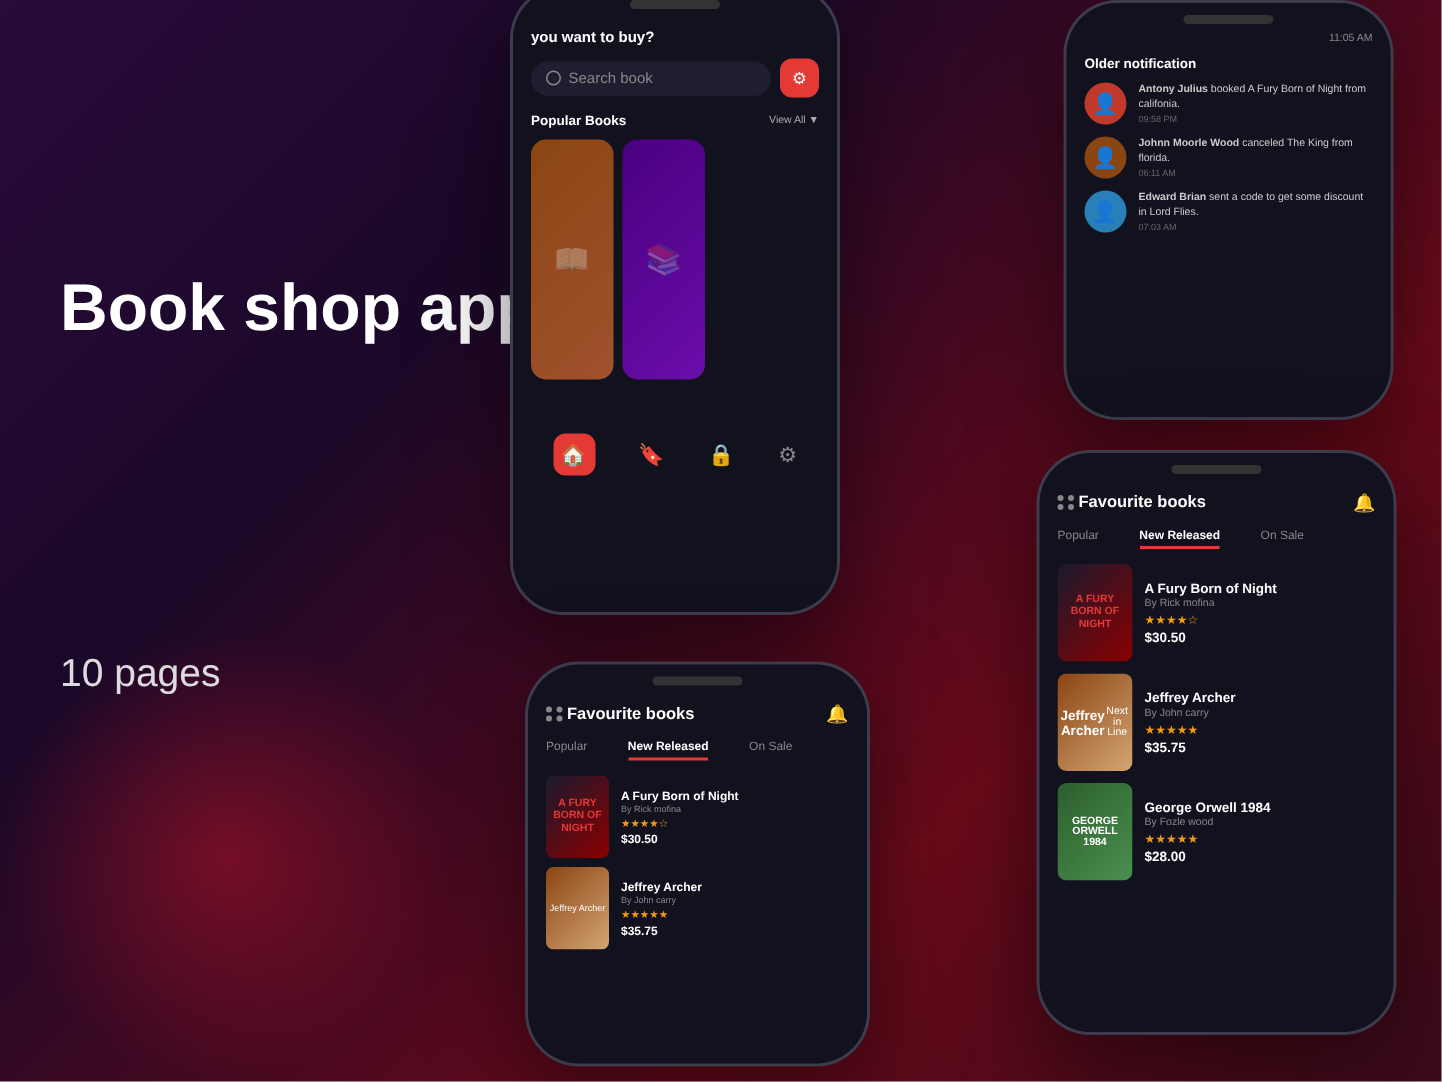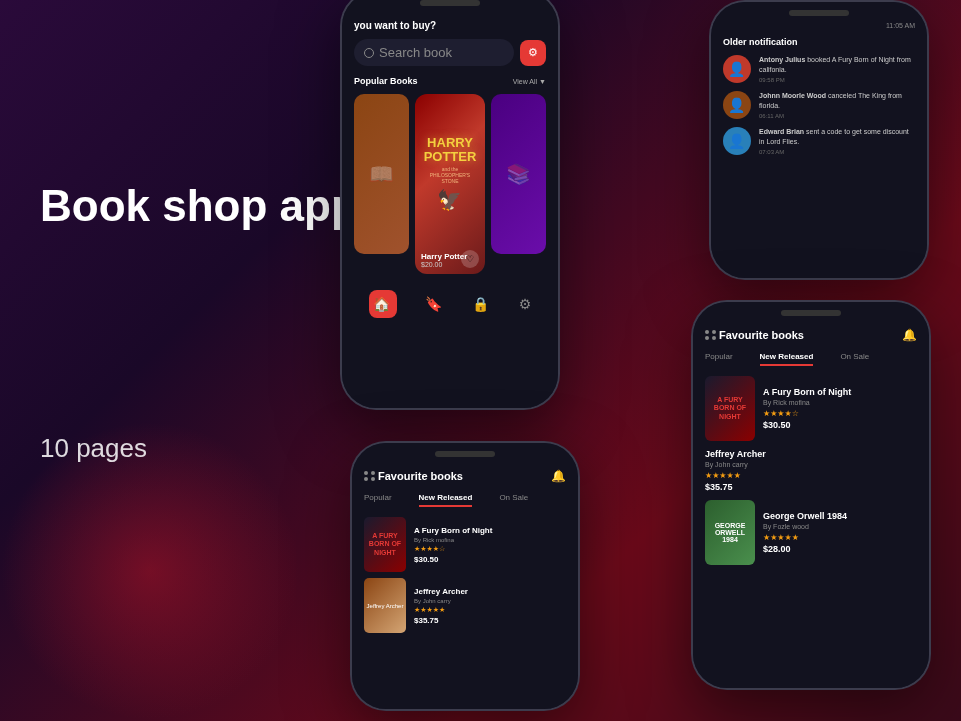--- a/index.html
+++ b/index.html
@@ -98,21 +98,21 @@
       align-items: center;
       gap: 5px;
     }
     .search-icon-circle {
       width: 10px;
       height: 10px;
       border: 1.5px solid #888;
       border-radius: 50%;
     }
     .search-text {
-      font-size: 13px;
+      font-size: 10px;
       color: #888;
     }
     .filter-btn {
       width: 26px;
       height: 26px;
       background: #e53935;
       border-radius: 8px;
       display: flex;
       align-items: center;
       justify-content: center;
@@ -513,30 +513,20 @@
       <div class="filter-btn">
         <span class="filter-icon">⚙</span>
       </div>
     </div>
     <div class="popular-header">
       <span class="popular-label">Popular Books</span>
       <span class="view-all">View All ▼</span>
     </div>
     <div class="books-row">
       <div class="book-card-side side-book-1">📖</div>
-      <div class="book-card-main">
-        <div class="hp-title">HARRY<br>POTTER</div>
-        <div class="hp-subtitle">and the<br>PHILOSOPHER'S<br>STONE</div>
-        <div class="hp-owl">🦅</div>
-        <div class="book-info-below">
-          <div class="book-name">Harry Potter</div>
-          <div class="book-price">$20.00</div>
-        </div>
-        <div class="heart-btn">♡</div>
-      </div>
       <div class="book-card-side side-book-2">📚</div>
     </div>
     <div class="bottom-nav">
       <div class="nav-home">🏠</div>
       <div class="nav-icon">🔖</div>
       <div class="nav-icon">🔒</div>
       <div class="nav-icon">⚙</div>
     </div>
   </div>
 </div>
@@ -639,20 +629,23 @@
       </div>
       <div class="book-details">
         <div class="book-title-text">A Fury Born of Night</div>
         <div class="book-author">By Rick mofina</div>
         <div class="stars">★★★★☆</div>
         <div class="book-price-text">$30.50</div>
       </div>
     </div>
 
     <div class="book-list-item">
+      <div class="book-cover">
+        <div class="cover-jeffrey" style="font-size:9px;font-weight:700;">Jeffrey<br>Archer<br><span style="font-size:7px;font-weight:400;">Next in Line</span></div>
+      </div>
       <div class="book-details">
         <div class="book-title-text">Jeffrey Archer</div>
         <div class="book-author">By John carry</div>
         <div class="stars">★★★★★</div>
         <div class="book-price-text">$35.75</div>
       </div>
     </div>
 
     <div class="book-list-item">
       <div class="book-cover">

